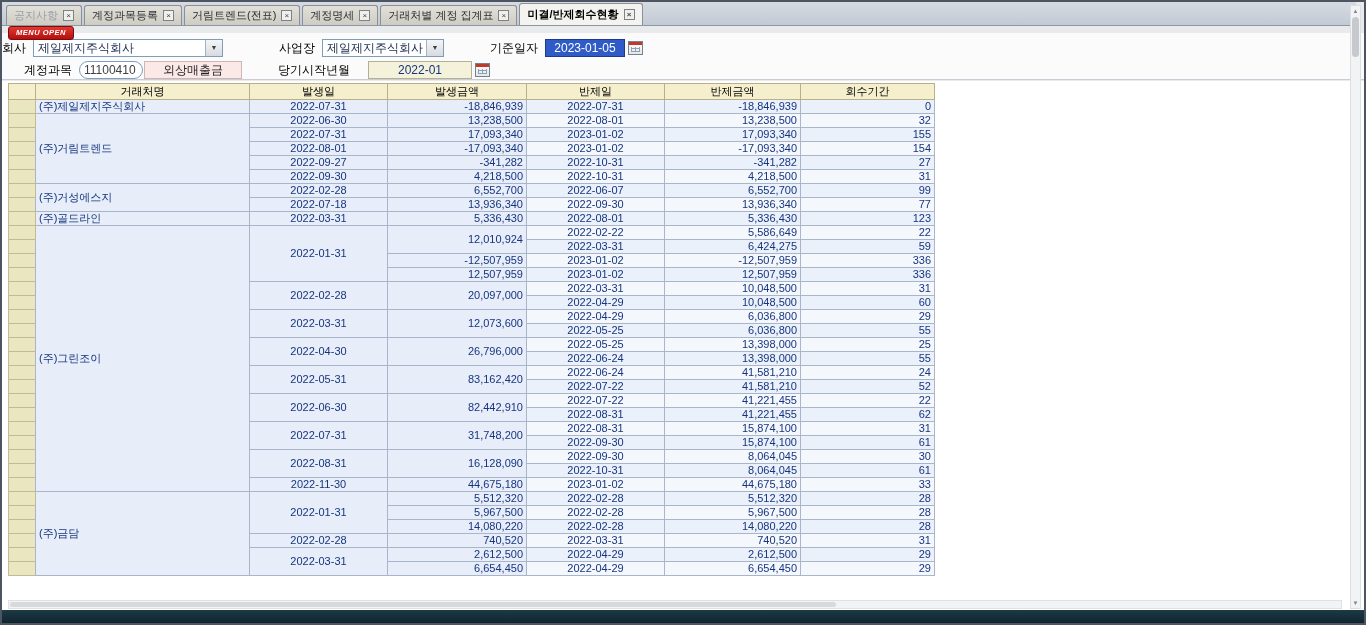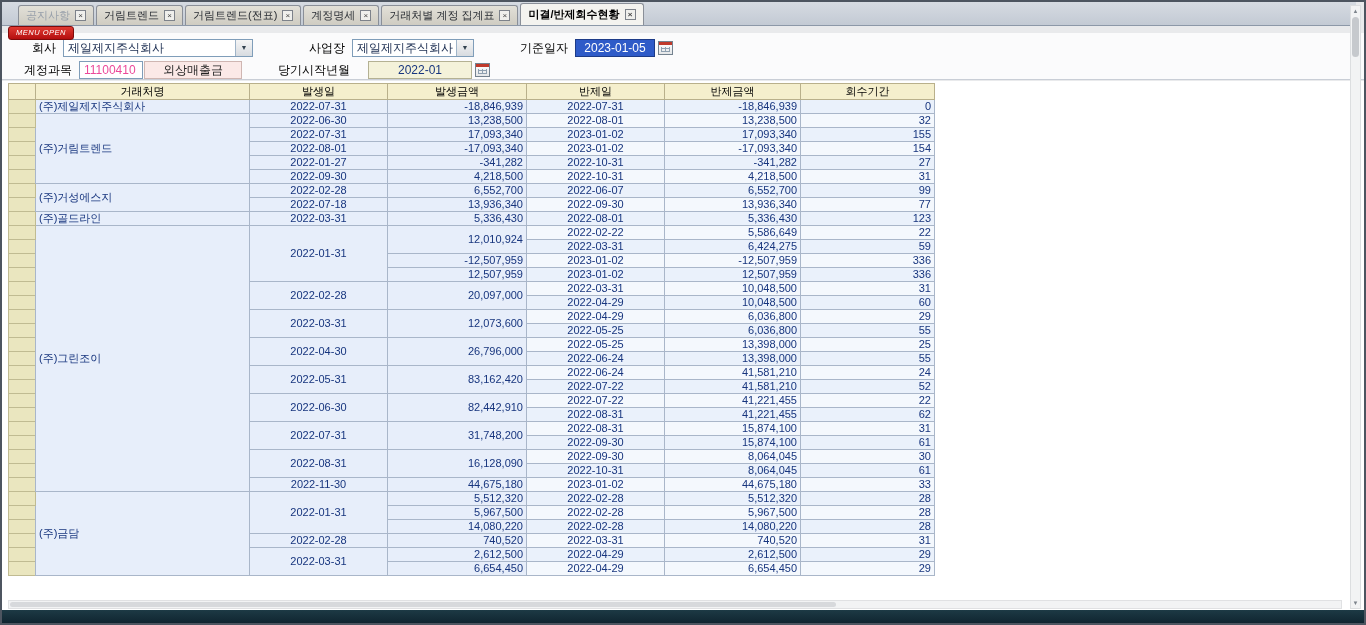--- a/index.html
+++ b/index.html
@@ -10,21 +10,21 @@
   }
   .window{
     position:absolute;inset:0;background:#e9eaec;
     border:2px solid #4d5560;box-sizing:border-box;overflow:hidden;
   }
   
   .tabbar{
     position:absolute;top:0;left:0;right:8px;height:24px;
     background:linear-gradient(#d6dbe2,#c3cad4);
     border-bottom:1px solid #8c98a8;
-    display:flex;align-items:flex-end;padding-left:16px;box-sizing:border-box;
+    display:flex;align-items:flex-end;padding-left:4px;box-sizing:border-box;
   }
   .tab{
     display:inline-flex;align-items:center;gap:5px;
     height:19px;padding:0 7px;margin-right:2px;
     background:linear-gradient(#e2e0d8,#cfccc2);
     border:1px solid #8a8f98;border-bottom:none;
     border-radius:3px 3px 0 0;
     font-size:11px;color:#2a2e34;white-space:nowrap;cursor:default;
   }
   .tab.active{
@@ -33,21 +33,21 @@
   .tab.disabled{color:#98a0ab;}
   .tab-close{
     width:11px;height:11px;box-sizing:border-box;
     border:1px solid #7d828a;background:#efefec;
     font-size:8px;line-height:9px;text-align:center;color:#444;
   }
   
   .menu-open{
     position:absolute;top:24px;left:6px;z-index:6;
     background:linear-gradient(#e03a32,#b40f0f);
-    color:#fff;font-size:7.5px;font-weight:normal;font-style:italic;
+    color:#fff;font-size:7.5px;font-weight:bold;font-style:italic;
     letter-spacing:.5px;padding:1px 7px 2px;border-radius:3px;
     border:1px solid #7e0a0a;
   }
   
   .form-panel{
     position:absolute;top:31px;left:0;right:0;height:47px;
     background:#fbfbfc;border-bottom:1px solid #c9ced6;box-sizing:border-box;
   }
   .frow{display:flex;align-items:center;height:20px;}
   .frow.r1{margin-top:5px;}
@@ -61,21 +61,21 @@
   .combo .arrow-btn{
     width:16px;height:16px;border-left:1px solid #9fb4c8;
     background:linear-gradient(#f5f5f5,#d7dbe0);
     font-size:7px;line-height:16px;text-align:center;color:#33424f;
   }
   .tbox{
     height:18px;box-sizing:border-box;border:1px solid #7f9db9;background:#fff;
     font-size:12px;display:inline-flex;align-items:center;padding:0 4px;
   }
   .date-box{width:80px;background:#2f5bc8;border-color:#1d3b88;color:#fff;justify-content:center;}
-  .code-box{width:64px;color:#ec4899;}
+  .code-box{width:64px;color:#404040;border-radius:9px;}
   .pink-box{width:98px;background:#fbe9e7;border-color:#cfb6b2;color:#222;justify-content:center;}
   .month-box{width:104px;background:#f4f2da;border-color:#b4b193;color:#17357e;justify-content:center;}
   .cal{
     width:15px;height:14px;box-sizing:border-box;margin-left:3px;
     border:1px solid #74828f;background:linear-gradient(#ffffff,#e4e6e8);
     position:relative;
   }
   .cal::before{content:"";position:absolute;top:0;left:0;right:0;height:3px;background:#c0392b;}
   .cal::after{
     content:"";position:absolute;left:2px;right:2px;top:5px;bottom:2px;
@@ -130,21 +130,21 @@
 <body>
 
 <div class="window">
 
   <div class="tabbar" id="tabbar">
       <div class="tab disabled">
         <span>공지사항</span>
         <span class="tab-close">×</span>
       </div>
       <div class="tab ">
-        <span>거림트렌드</span>
+        <span>계정과목등록</span>
         <span class="tab-close">×</span>
       </div>
       <div class="tab ">
         <span>거림트렌드(전표)</span>
         <span class="tab-close">×</span>
       </div>
       <div class="tab ">
         <span>계정명세</span>
         <span class="tab-close">×</span>
       </div>
@@ -155,21 +155,21 @@
       <div class="tab active">
         <span>미결/반제회수현황</span>
         <span class="tab-close">×</span>
       </div>
     </div>
 
   <div class="menu-open">MENU OPEN</div>
 
   <div class="form-panel">
     <div class="frow r1">
-      <span class="flabel" style="margin-left:30px">회사</span>
+      <span class="flabel" style="">회사</span>
       <span class="combo" style="width:190px;margin-left:7px">
         <span class="val">제일제지주식회사</span>
         <span class="arrow-btn">▼</span>
       </span>
       <span class="flabel" style="margin-left:56px">사업장</span>
       <span class="combo" style="width:122px;margin-left:7px">
         <span class="val">제일제지주식회사</span>
         <span class="arrow-btn">▼</span>
       </span>
       <span class="flabel" style="margin-left:46px">기준일자</span>
@@ -238,21 +238,21 @@
           <tr>
             <td class="rowhead"></td>
             <td class="odate" rowspan="1">2022-08-01</td>
             <td class="oamt" rowspan="1">-17,093,340</td>
             <td class="sdate alt">2023-01-02</td>
             <td class="samt alt">-17,093,340</td>
             <td class="sdays alt">154</td>
           </tr>
           <tr>
             <td class="rowhead"></td>
-            <td class="odate" rowspan="1">2022-01-27</td>
+            <td class="odate" rowspan="1">2022-09-27</td>
             <td class="oamt" rowspan="1">-341,282</td>
             <td class="sdate">2022-10-31</td>
             <td class="samt">-341,282</td>
             <td class="sdays">27</td>
           </tr>
           <tr>
             <td class="rowhead"></td>
             <td class="odate" rowspan="1">2022-09-30</td>
             <td class="oamt" rowspan="1">4,218,500</td>
             <td class="sdate alt">2022-10-31</td>

